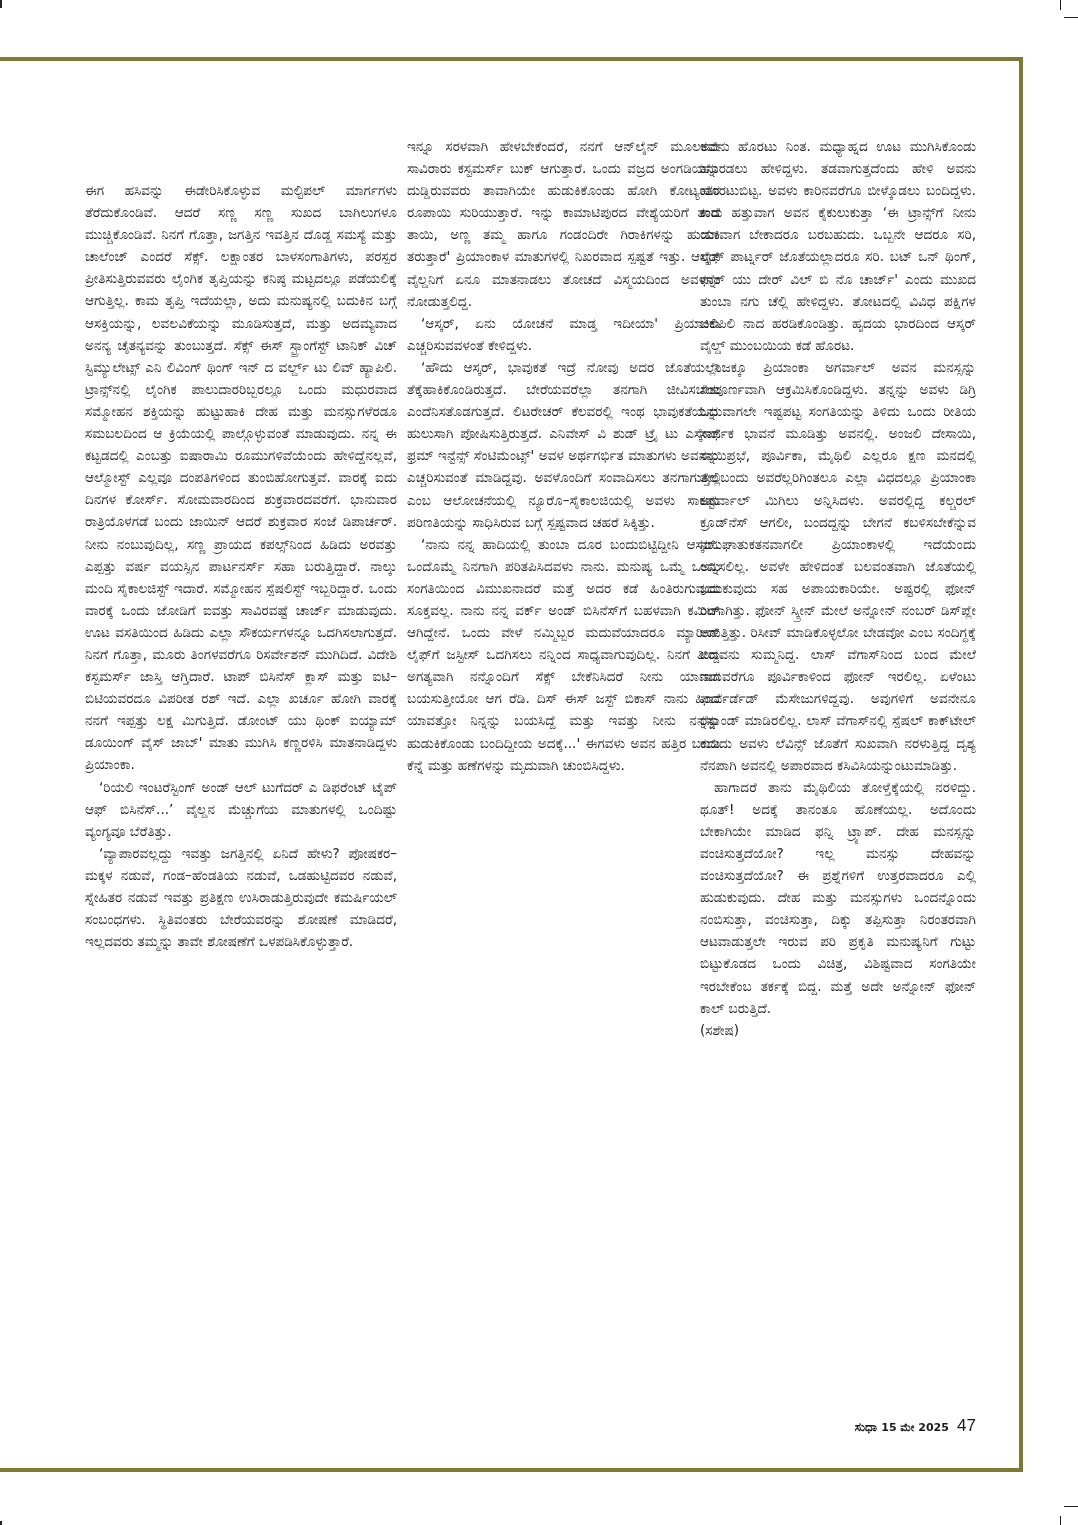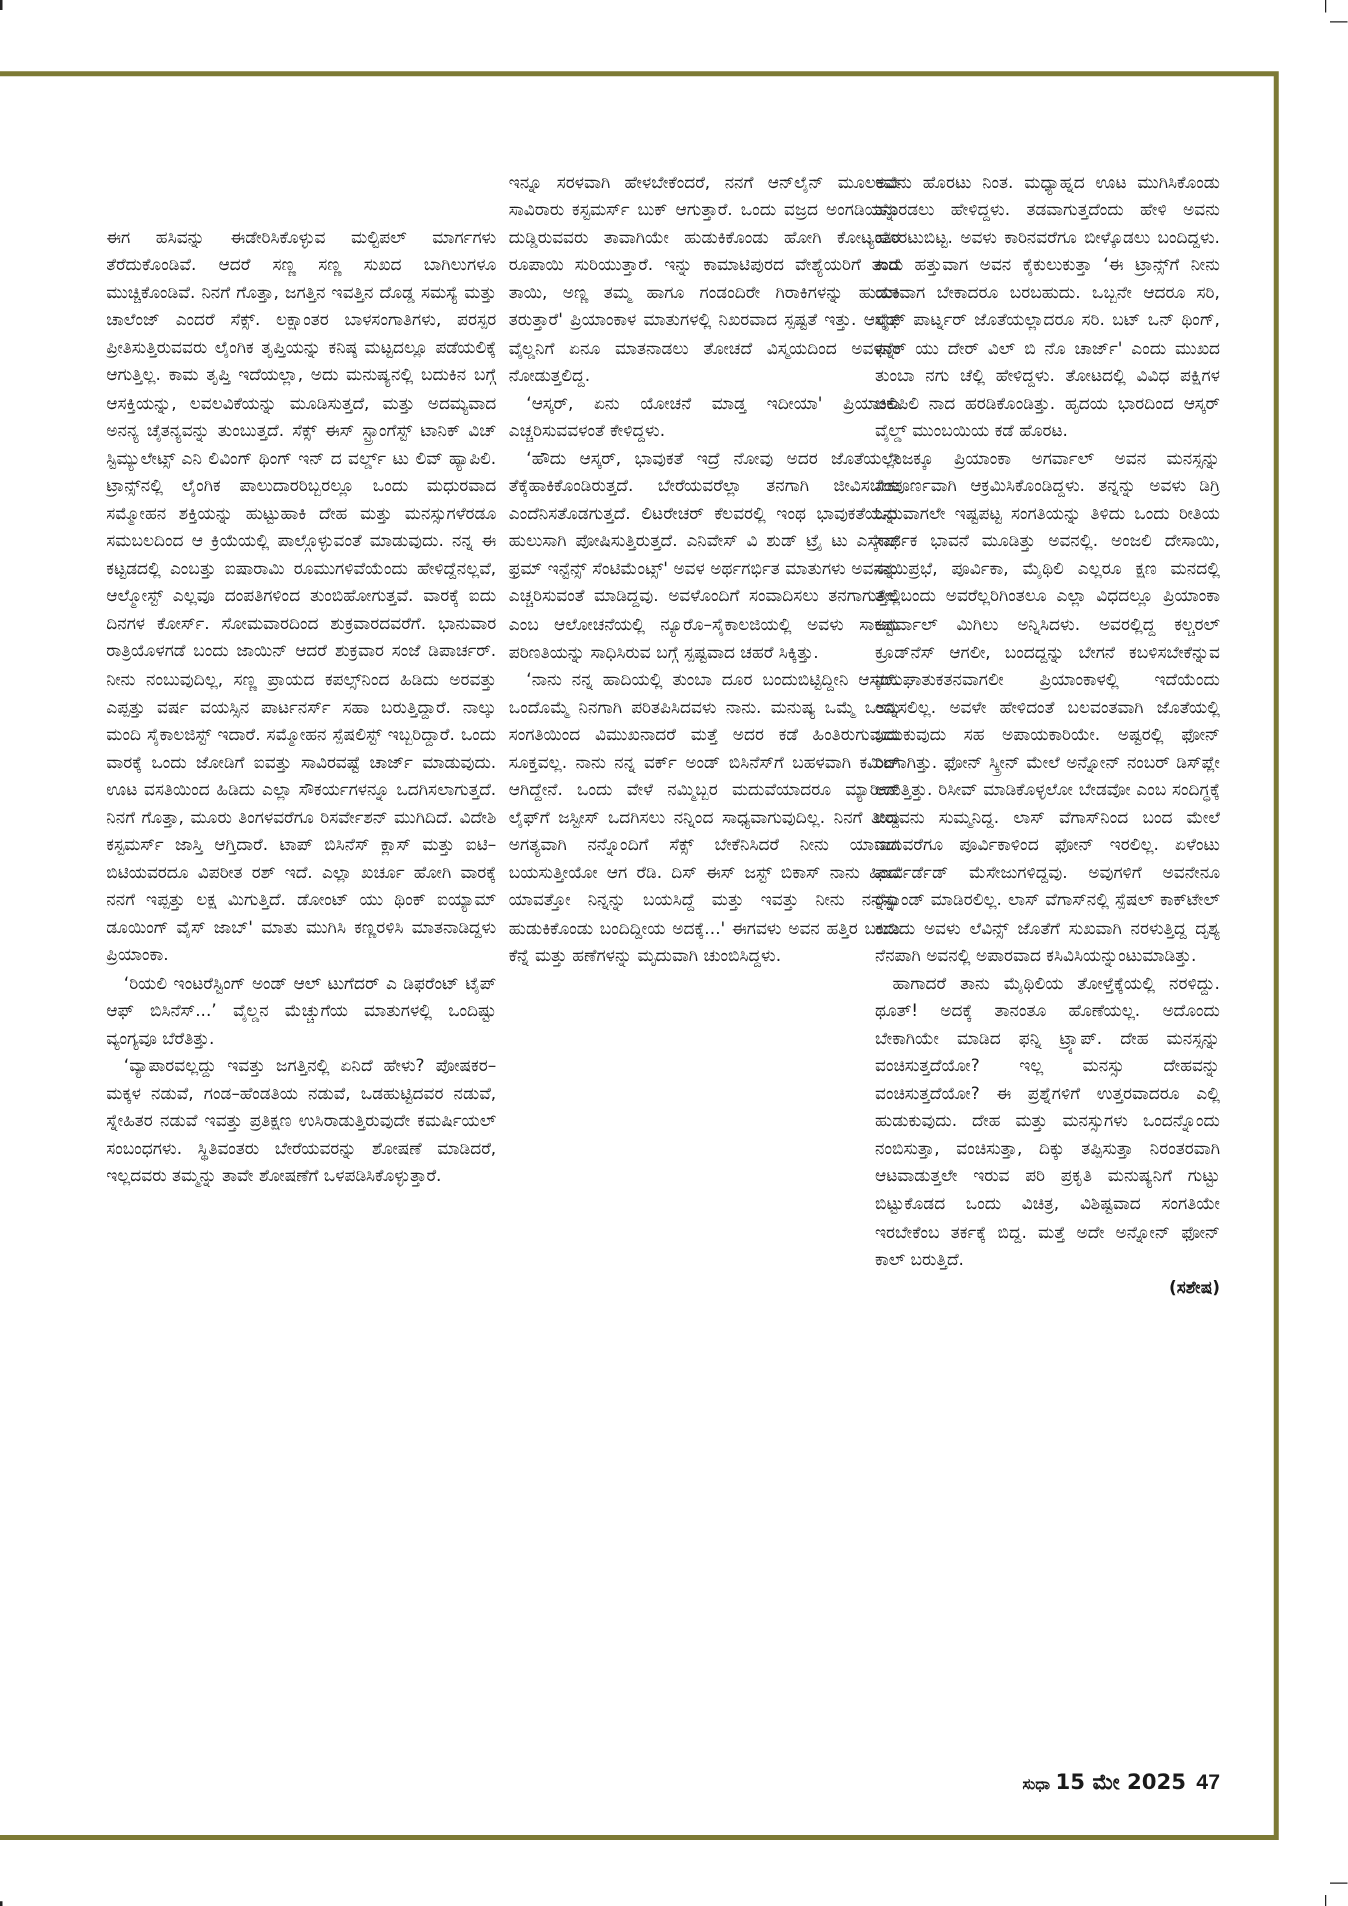--- a/index.html
+++ b/index.html
@@ -8,26 +8,26 @@
   .frame { position:absolute; left:-6px; top:57px; width:1021px; height:1407px;
            border:4px solid #7d7a35; box-sizing:content-box; }
   .crop { position:absolute; background:#222; }
   .col { position:absolute; top:135px; width:312px; font-size:13.6px;
          line-height:22.1px; text-align:justify; }
   .col p { margin:0; text-indent:0; }
   .col p.ind { text-indent:14px; }
   .col1 { left:85px;margin-top:44px; }
   .col2 { left:407px; width:313px; }
   .col3 { left:700px; width:276px; }
-  .sig { text-align:right; font-weight:bold; margin-top:4px; }
+  .sig { text-align:left; font-weight:normal; margin-top:4px; }
   .footer { position:absolute; top:1416px; left:790px; width:186px;
             text-align:right; font-size:12px; font-weight:bold; }
   .footer .pg { font-family:"Liberation Sans", sans-serif; font-size:17px;
-                font-weight:bold; margin-left:4px; }
-  .footer .date { font-family:"DejaVu Sans", sans-serif; font-size:17px; }
+                font-weight:normal; margin-left:4px; }
+  .footer .date { font-family:"DejaVu Sans", sans-serif; font-size:11px; }
 </style>
 </head>
 <body>
 
 <div class="frame"></div>
 
 <div class="crop" style="left:0;top:0;width:2px;height:8px;"></div>
 <div class="crop" style="left:1060px;top:0;width:1px;height:10px;"></div>
 <div class="crop" style="left:1064px;top:17px;width:14px;height:1px;"></div>
 <div class="crop" style="left:1064px;top:1506px;width:14px;height:1px;"></div>

